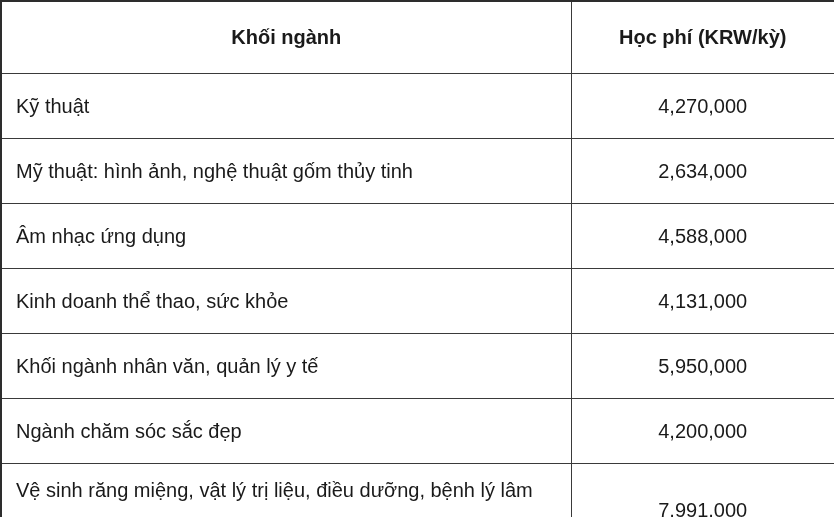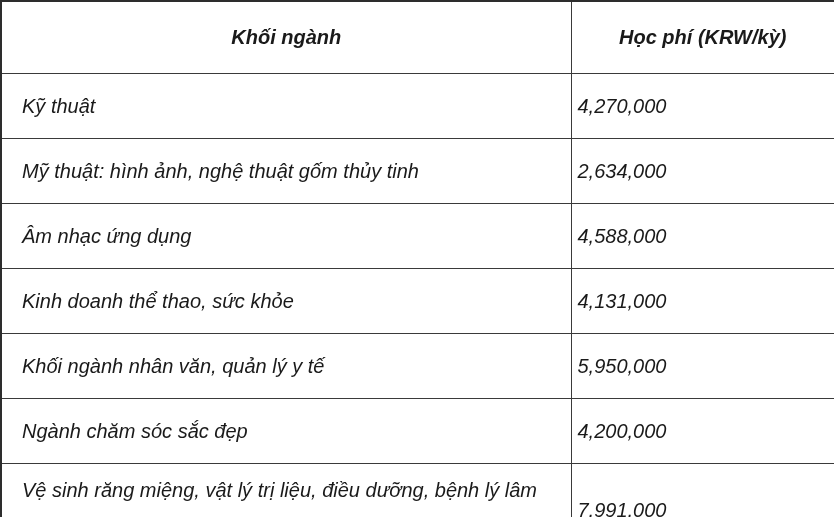--- a/index.html
+++ b/index.html
@@ -7,21 +7,20 @@
     padding: 0;
     background: #ffffff;
     font-family: "Liberation Sans", "DejaVu Sans", sans-serif;
     color: #1a1a1a;
   }
   .page {
     width: 746px;
     height: 517px;
     background: #ffffff;
     box-sizing: border-box;
-    font-style: italic;
   }
   table.tuition-table {
     width: 834px;
     height: 517px;
     border-collapse: collapse;
     table-layout: fixed;
     box-sizing: border-box;
   }
   table.tuition-table th,
   table.tuition-table td {
@@ -44,25 +43,25 @@
   tbody tr.row-tall {
     height: 94px;
   }
   th.header-cell {
     font-weight: bold;
     text-align: center;
     font-size: 20px;
   }
   td.major-cell {
     text-align: left;
-    padding-left: 20px;
+    padding-left: 14px;
     padding-right: 10px;
   }
   td.tuition-cell {
-    text-align: left;
+    text-align: center;
     padding: 12px 6px;
   }
   col.col-major { width: 570px; }
   col.col-tuition { width: 264px; }
 </style>
 </head>
 <body>
 
 <div class="page">
   <table class="tuition-table">

